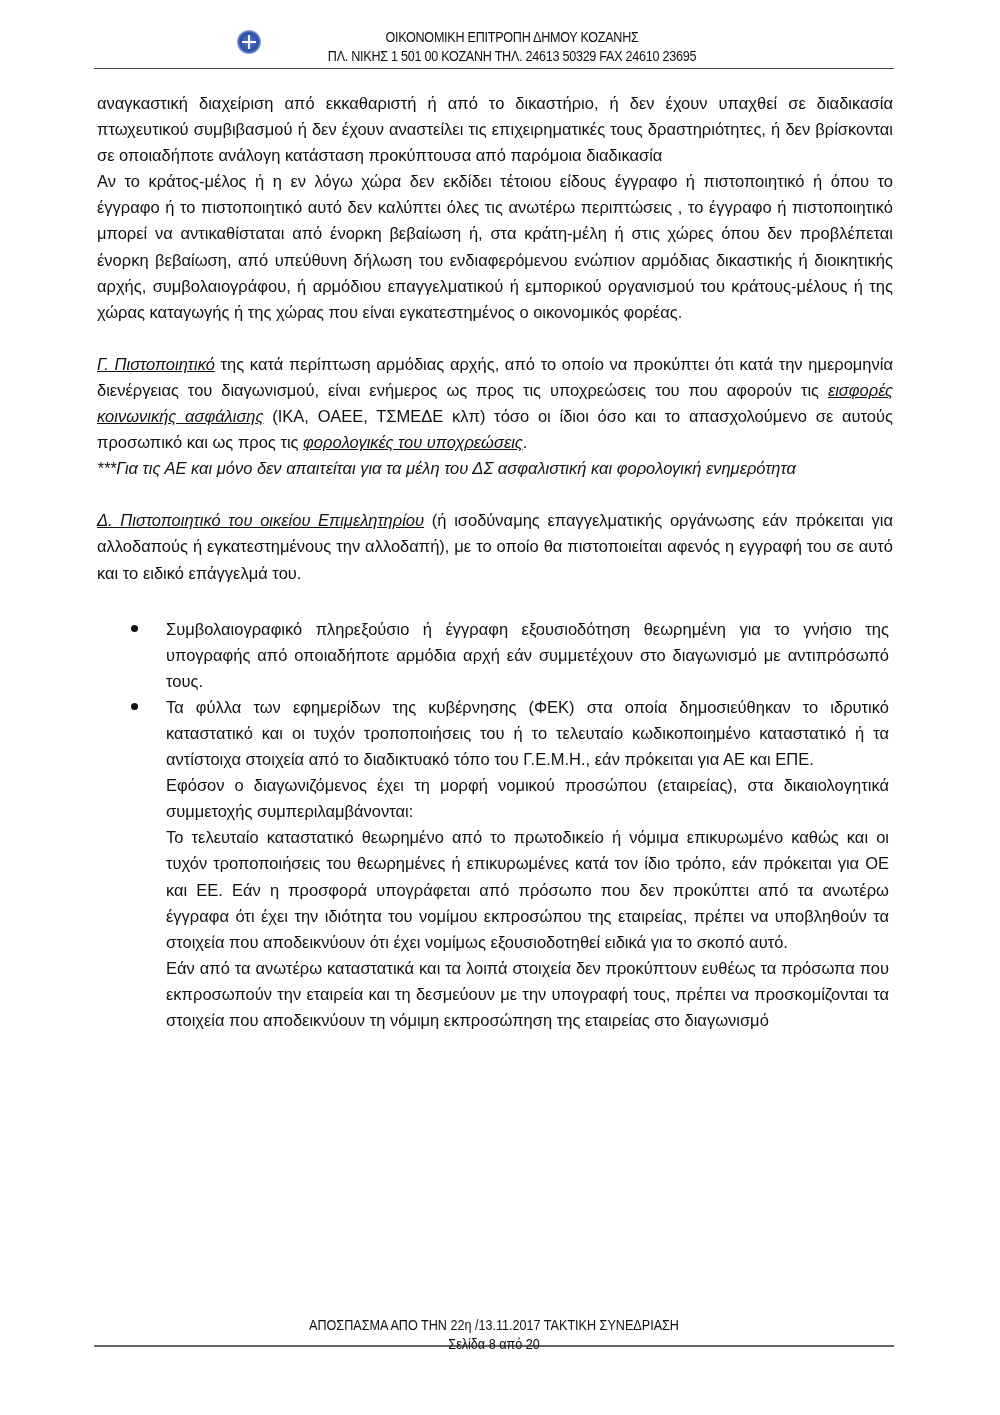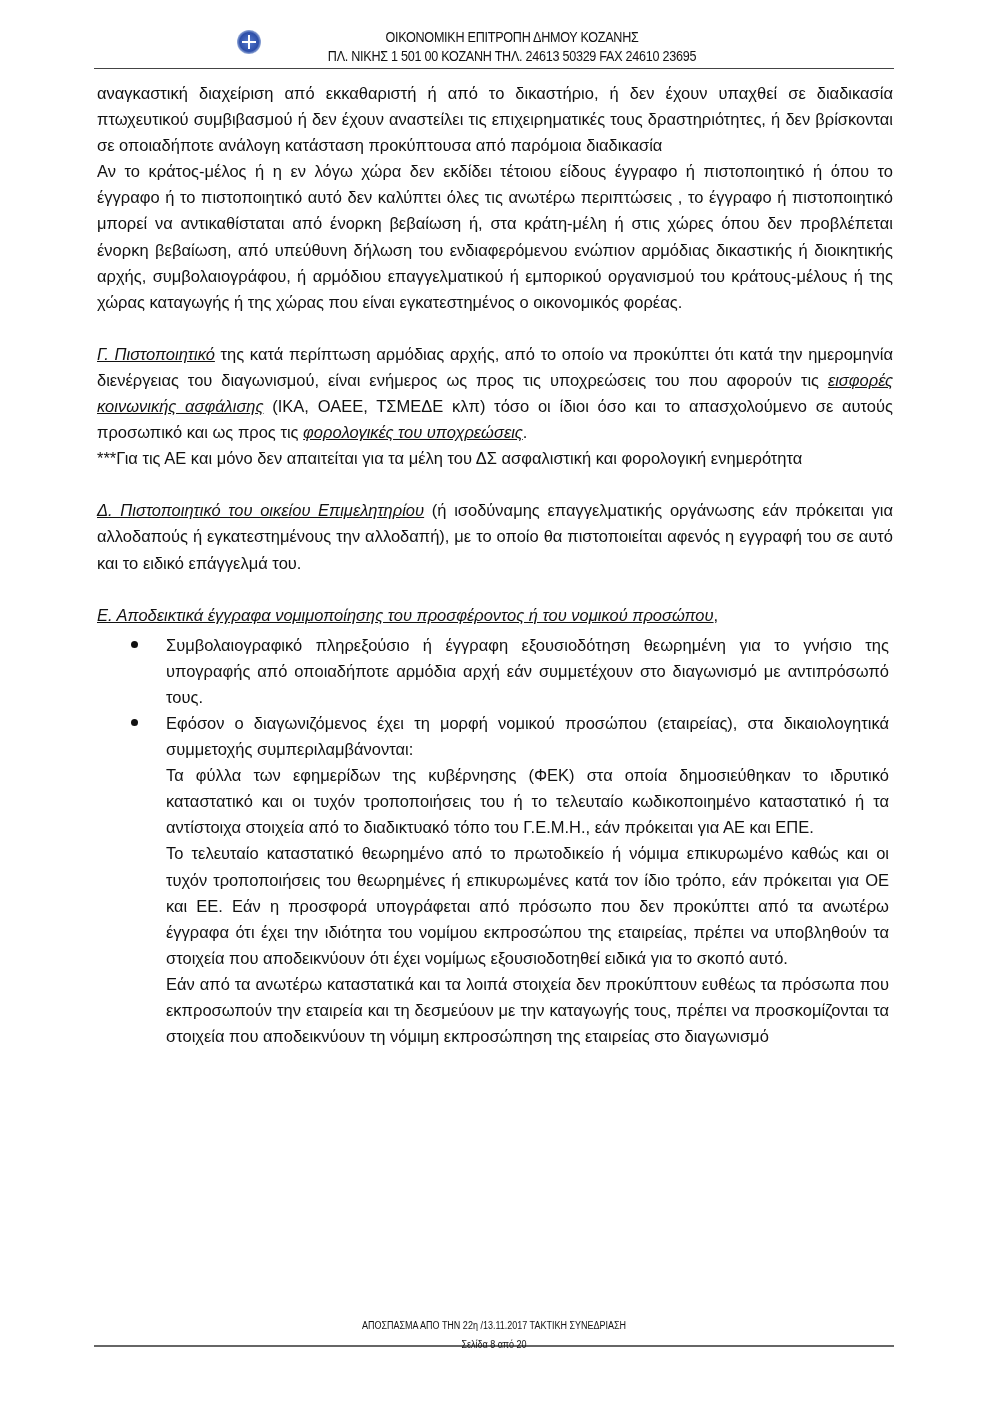--- a/index.html
+++ b/index.html
@@ -26,36 +26,36 @@
       transform: scaleX(0.9);
     }
     .header-line1 { top: 13px; }
     .header-line2 { top: 32px; }
     .rule {
       position: absolute; left: 94px; width: 800px; height: 0; border-top: 1px solid #444;
     }
     .rule.top { top: 68px; }
     .rule.bottom { top: 1345px; border-top: 2px solid #666; }
     .content {
-      position: absolute; left: 97px; top: 80px; width: 796px;
+      position: absolute; left: 97px; top: 90px; width: 796px;
       font-family: "Liberation Sans", sans-serif;
       font-size: 16.5px; line-height: 26.1px; text-align: justify;
     }
     .content p { margin: 0; }
     .content .spacer { height: 26px; }
     .u { text-decoration: underline; font-style: italic; }
-    .it { }
+    .it { font-style: italic; }
     .bullets { margin: 4px; padding: 0; list-style: none; }
     .bullets li { position: relative; padding-left: 65px; }
     .bullets li .dot {
       position: absolute; left: 30px; top: 9px; width: 7px; height: 7px; border-radius: 50%; background: #111;
     }
     .footer {
       position: absolute; left: 94px; top: 1316px; width: 800px; text-align: center;
-      font-family: "Liberation Sans", sans-serif; font-size: 10px; line-height: 19px;
+      font-family: "Liberation Sans", sans-serif; font-size: 14px; line-height: 19px;
     }
     .footer span { display: block; transform: scaleX(0.9); }
   </style>
 </head>
 <body>
 
 <div class="header">
   <div class="logo"></div>
   <div class="header-line1">ΟΙΚΟΝΟΜΙΚΗ ΕΠΙΤΡΟΠΗ ΔΗΜΟΥ ΚΟΖΑΝΗΣ</div>
   <div class="header-line2">ΠΛ. ΝΙΚΗΣ 1 501 00 ΚΟΖΑΝΗ ΤΗΛ. 24613 50329 FAX 24610 23695</div>
@@ -67,32 +67,31 @@
   <p>Αν το κράτος-μέλος ή η εν λόγω χώρα δεν εκδίδει τέτοιου είδους έγγραφο ή πιστοποιητικό ή όπου το έγγραφο ή το πιστοποιητικό αυτό δεν καλύπτει όλες τις ανωτέρω περιπτώσεις , το έγγραφο ή πιστοποιητικό μπορεί να αντικαθίσταται από ένορκη βεβαίωση ή, στα κράτη-μέλη ή στις χώρες όπου δεν προβλέπεται ένορκη βεβαίωση, από υπεύθυνη δήλωση του ενδιαφερόμενου ενώπιον αρμόδιας δικαστικής ή διοικητικής αρχής, συμβολαιογράφου, ή αρμόδιου επαγγελματικού ή εμπορικού οργανισμού του κράτους-μέλους ή της χώρας καταγωγής ή της χώρας που είναι εγκατεστημένος ο οικονομικός φορέας.</p>
   <div class="spacer"></div>
 
   <p><span class="u">Γ. Πιστοποιητικό</span><span> της κατά περίπτωση αρμόδιας αρχής, από το οποίο να προκύπτει ότι κατά την ημερομηνία διενέργειας του διαγωνισμού, είναι ενήμερος ως προς τις υποχρεώσεις του που αφορούν τις </span><span class="u">εισφορές κοινωνικής ασφάλισης</span><span> (ΙΚΑ, ΟΑΕΕ, ΤΣΜΕΔΕ κλπ) τόσο οι ίδιοι όσο και το απασχολούμενο σε αυτούς προσωπικό και ως προς τις </span><span class="u">φορολογικές του υποχρεώσεις</span><span>.</span></p>
   <p class="it">***Για τις ΑΕ και μόνο δεν απαιτείται για τα μέλη του ΔΣ ασφαλιστική και φορολογική ενημερότητα</p>
   <div class="spacer"></div>
 
   <p><span class="u">Δ. Πιστοποιητικό του οικείου Επιμελητηρίου</span><span> (ή ισοδύναμης επαγγελματικής οργάνωσης εάν πρόκειται για αλλοδαπούς ή εγκατεστημένους την αλλοδαπή), με το οποίο θα πιστοποιείται αφενός η εγγραφή του σε αυτό και το ειδικό επάγγελμά του.</span></p>
   <div class="spacer"></div>
 
-  <p><span class="u">Ε. Αποδεικτικά έγγραφα νομιμοποίησης του προσφέροντος ή του νομικού προσώπου</span><span>,</span></p>
   <ul class="bullets">
     <li>
       <span class="dot"></span>
       <p>Συμβολαιογραφικό πληρεξούσιο ή έγγραφη εξουσιοδότηση θεωρημένη για το γνήσιο της υπογραφής από οποιαδήποτε αρμόδια αρχή εάν συμμετέχουν στο διαγωνισμό με αντιπρόσωπό τους.</p>
     </li>
     <li>
       <span class="dot"></span>
+      <p>Τα φύλλα των εφημερίδων της κυβέρνησης (ΦΕΚ) στα οποία δημοσιεύθηκαν το ιδρυτικό καταστατικό και οι τυχόν τροποποιήσεις του ή το τελευταίο κωδικοποιημένο καταστατικό ή τα αντίστοιχα στοιχεία από το διαδικτυακό τόπο του Γ.Ε.Μ.Η., εάν πρόκειται για ΑΕ και ΕΠΕ.</p>
       <p>Εφόσον ο διαγωνιζόμενος έχει τη μορφή νομικού προσώπου (εταιρείας), στα δικαιολογητικά συμμετοχής συμπεριλαμβάνονται:</p>
-      <p>Τα φύλλα των εφημερίδων της κυβέρνησης (ΦΕΚ) στα οποία δημοσιεύθηκαν το ιδρυτικό καταστατικό και οι τυχόν τροποποιήσεις του ή το τελευταίο κωδικοποιημένο καταστατικό ή τα αντίστοιχα στοιχεία από το διαδικτυακό τόπο του Γ.Ε.Μ.Η., εάν πρόκειται για ΑΕ και ΕΠΕ.</p>
       <p>Το τελευταίο καταστατικό θεωρημένο από το πρωτοδικείο ή νόμιμα επικυρωμένο καθώς και οι τυχόν τροποποιήσεις του θεωρημένες ή επικυρωμένες κατά τον ίδιο τρόπο, εάν πρόκειται για ΟΕ και ΕΕ. Εάν η προσφορά υπογράφεται από πρόσωπο που δεν προκύπτει από τα ανωτέρω έγγραφα ότι έχει την ιδιότητα του νομίμου εκπροσώπου της εταιρείας, πρέπει να υποβληθούν τα στοιχεία που αποδεικνύουν ότι έχει νομίμως εξουσιοδοτηθεί ειδικά για το σκοπό αυτό.</p>
-      <p>Εάν από τα ανωτέρω καταστατικά και τα λοιπά στοιχεία δεν προκύπτουν ευθέως τα πρόσωπα που εκπροσωπούν την εταιρεία και τη δεσμεύουν με την καταγωγής τους, πρέπει να προσκομίζονται τα στοιχεία που αποδεικνύουν τη νόμιμη εκπροσώπηση της εταιρείας στο διαγωνισμό</p>
+      <p>Εάν από τα ανωτέρω καταστατικά και τα λοιπά στοιχεία δεν προκύπτουν ευθέως τα πρόσωπα που εκπροσωπούν την εταιρεία και τη δεσμεύουν με την υπογραφή τους, πρέπει να προσκομίζονται τα στοιχεία που αποδεικνύουν τη νόμιμη εκπροσώπηση της εταιρείας στο διαγωνισμό</p>
     </li>
   </ul>
 </div>
 
 <div class="rule bottom"></div>
 <div class="footer">
   <span>ΑΠΟΣΠΑΣΜΑ ΑΠΟ ΤΗΝ 22η /13.11.2017 ΤΑΚΤΙΚΗ ΣΥΝΕΔΡΙΑΣΗ</span>
   <span>Σελίδα 8 από 20</span>
 </div>
 

